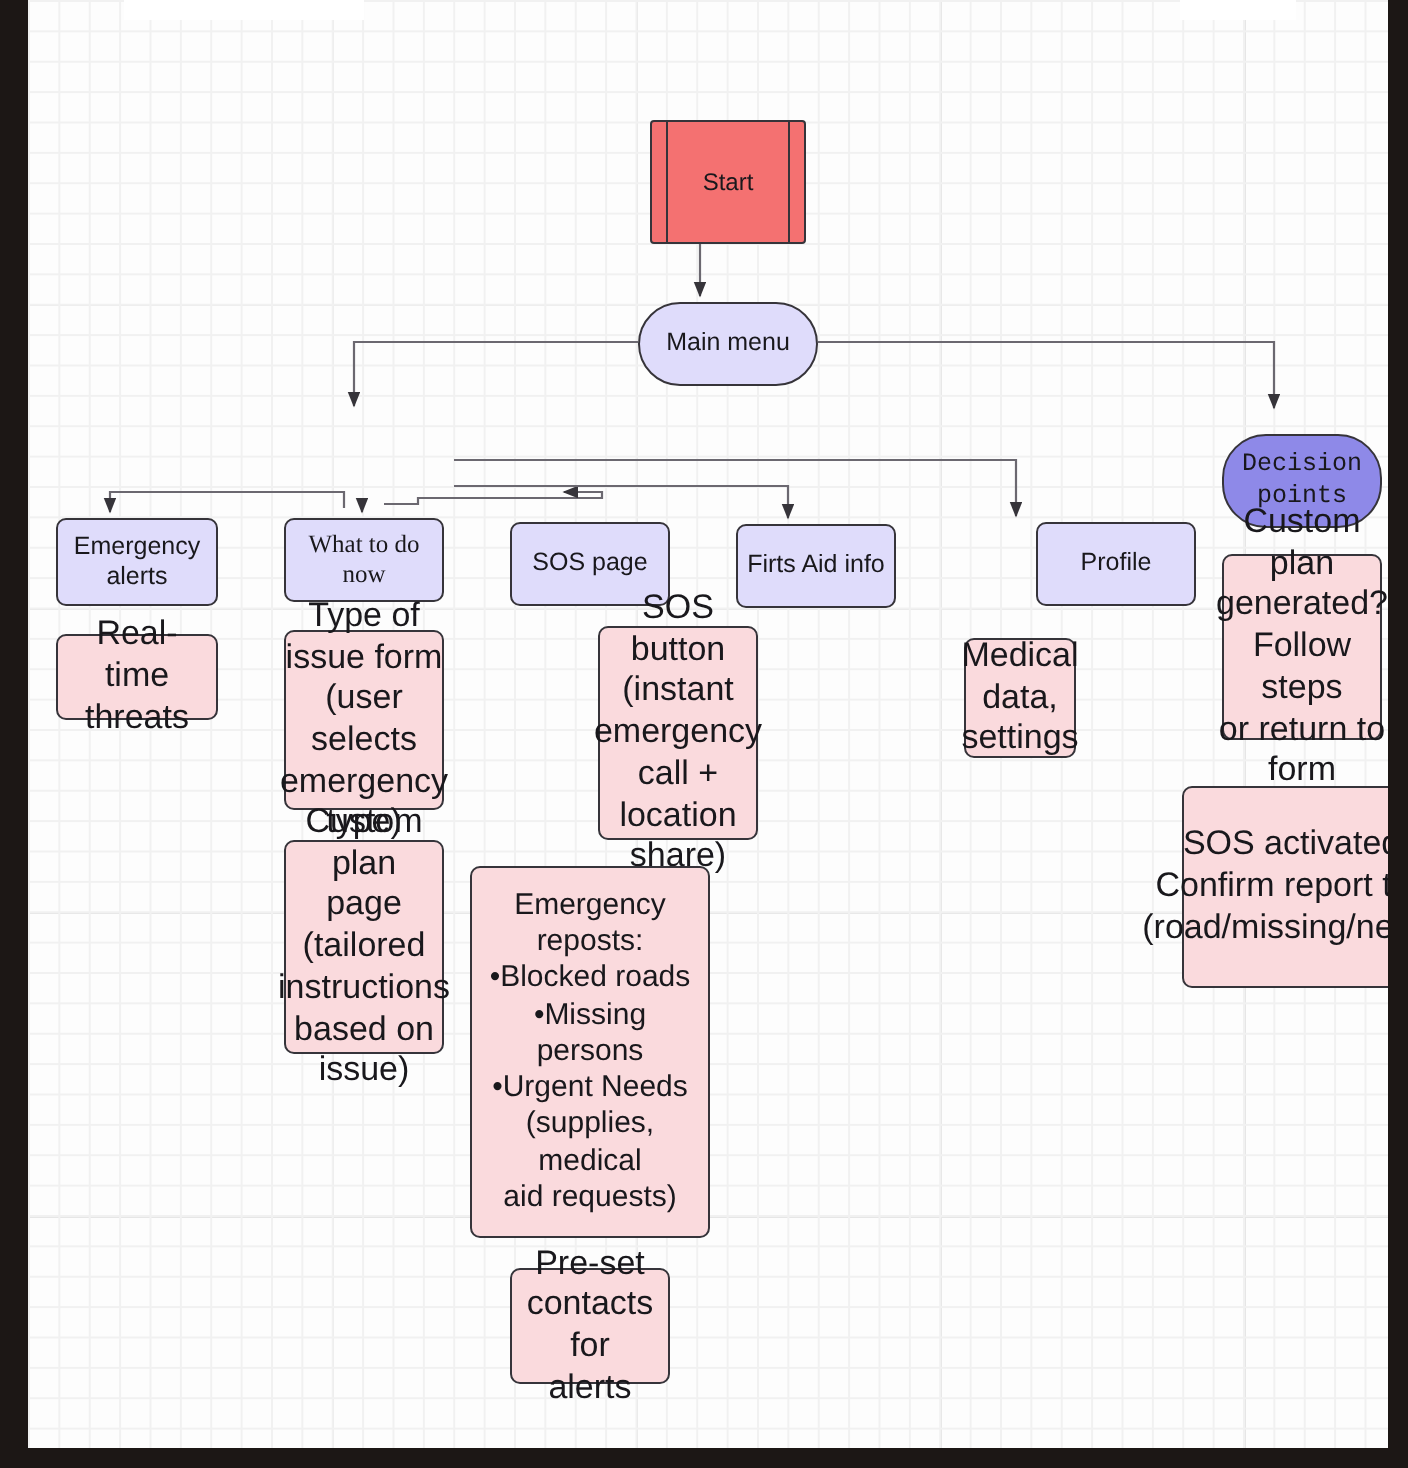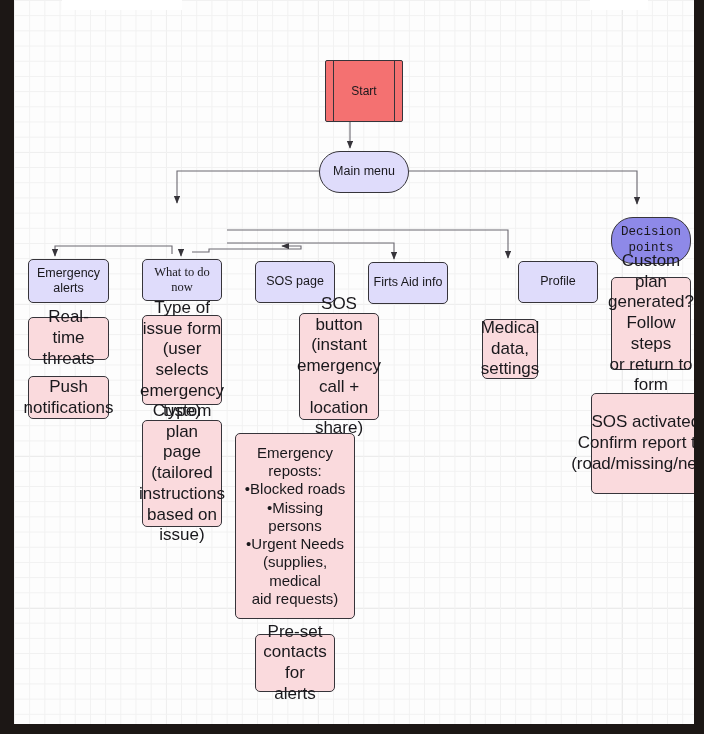--- a/index.html
+++ b/index.html
@@ -177,24 +177,20 @@
 
     <div class="node n-lav" style="left:468px; top:261px; width:80px; height:39px;margin-left:36px;">
       <span>Profile</span>
     </div>
 
     <div class="node n-pink" style="left:14px; top:317px; width:81px; height:43px;">
       <span>Real-time
 threats</span>
     </div>
 
-    <div class="node n-pink" style="left:14px; top:376px; width:81px; height:43px;">
-      <span>Push
-notifications</span>
-    </div>
 
     <div class="node n-pink" style="left:128px; top:315px; width:80px; height:90px;">
       <span>Type of
 issue form
 (user selects
 emergency
 type)</span>
     </div>
 
     <div class="node n-pink" style="left:128px; top:420px; width:80px; height:107px;">

